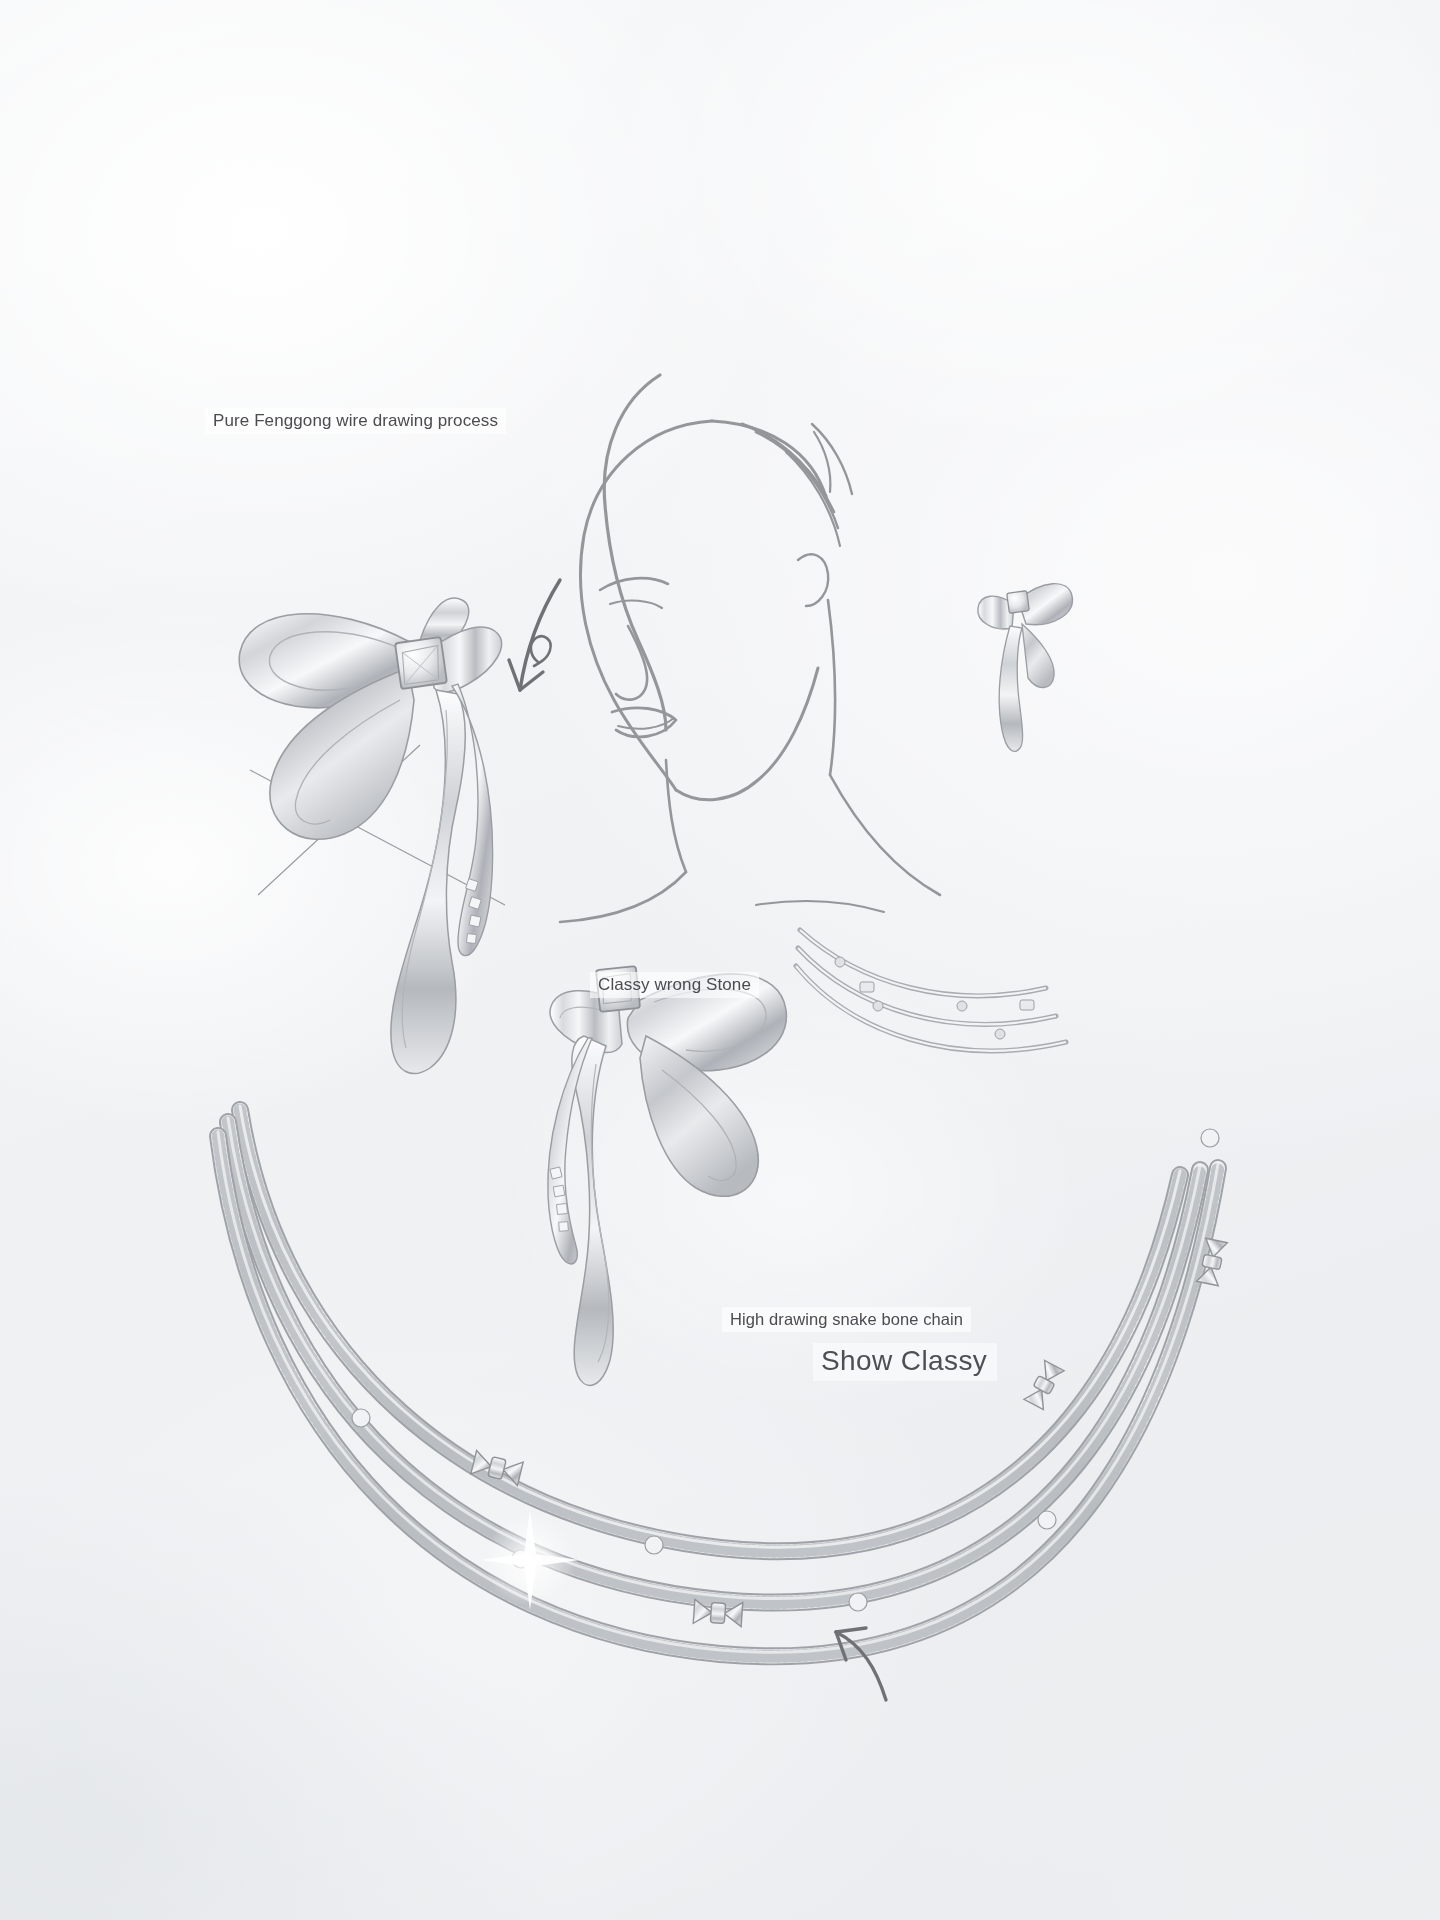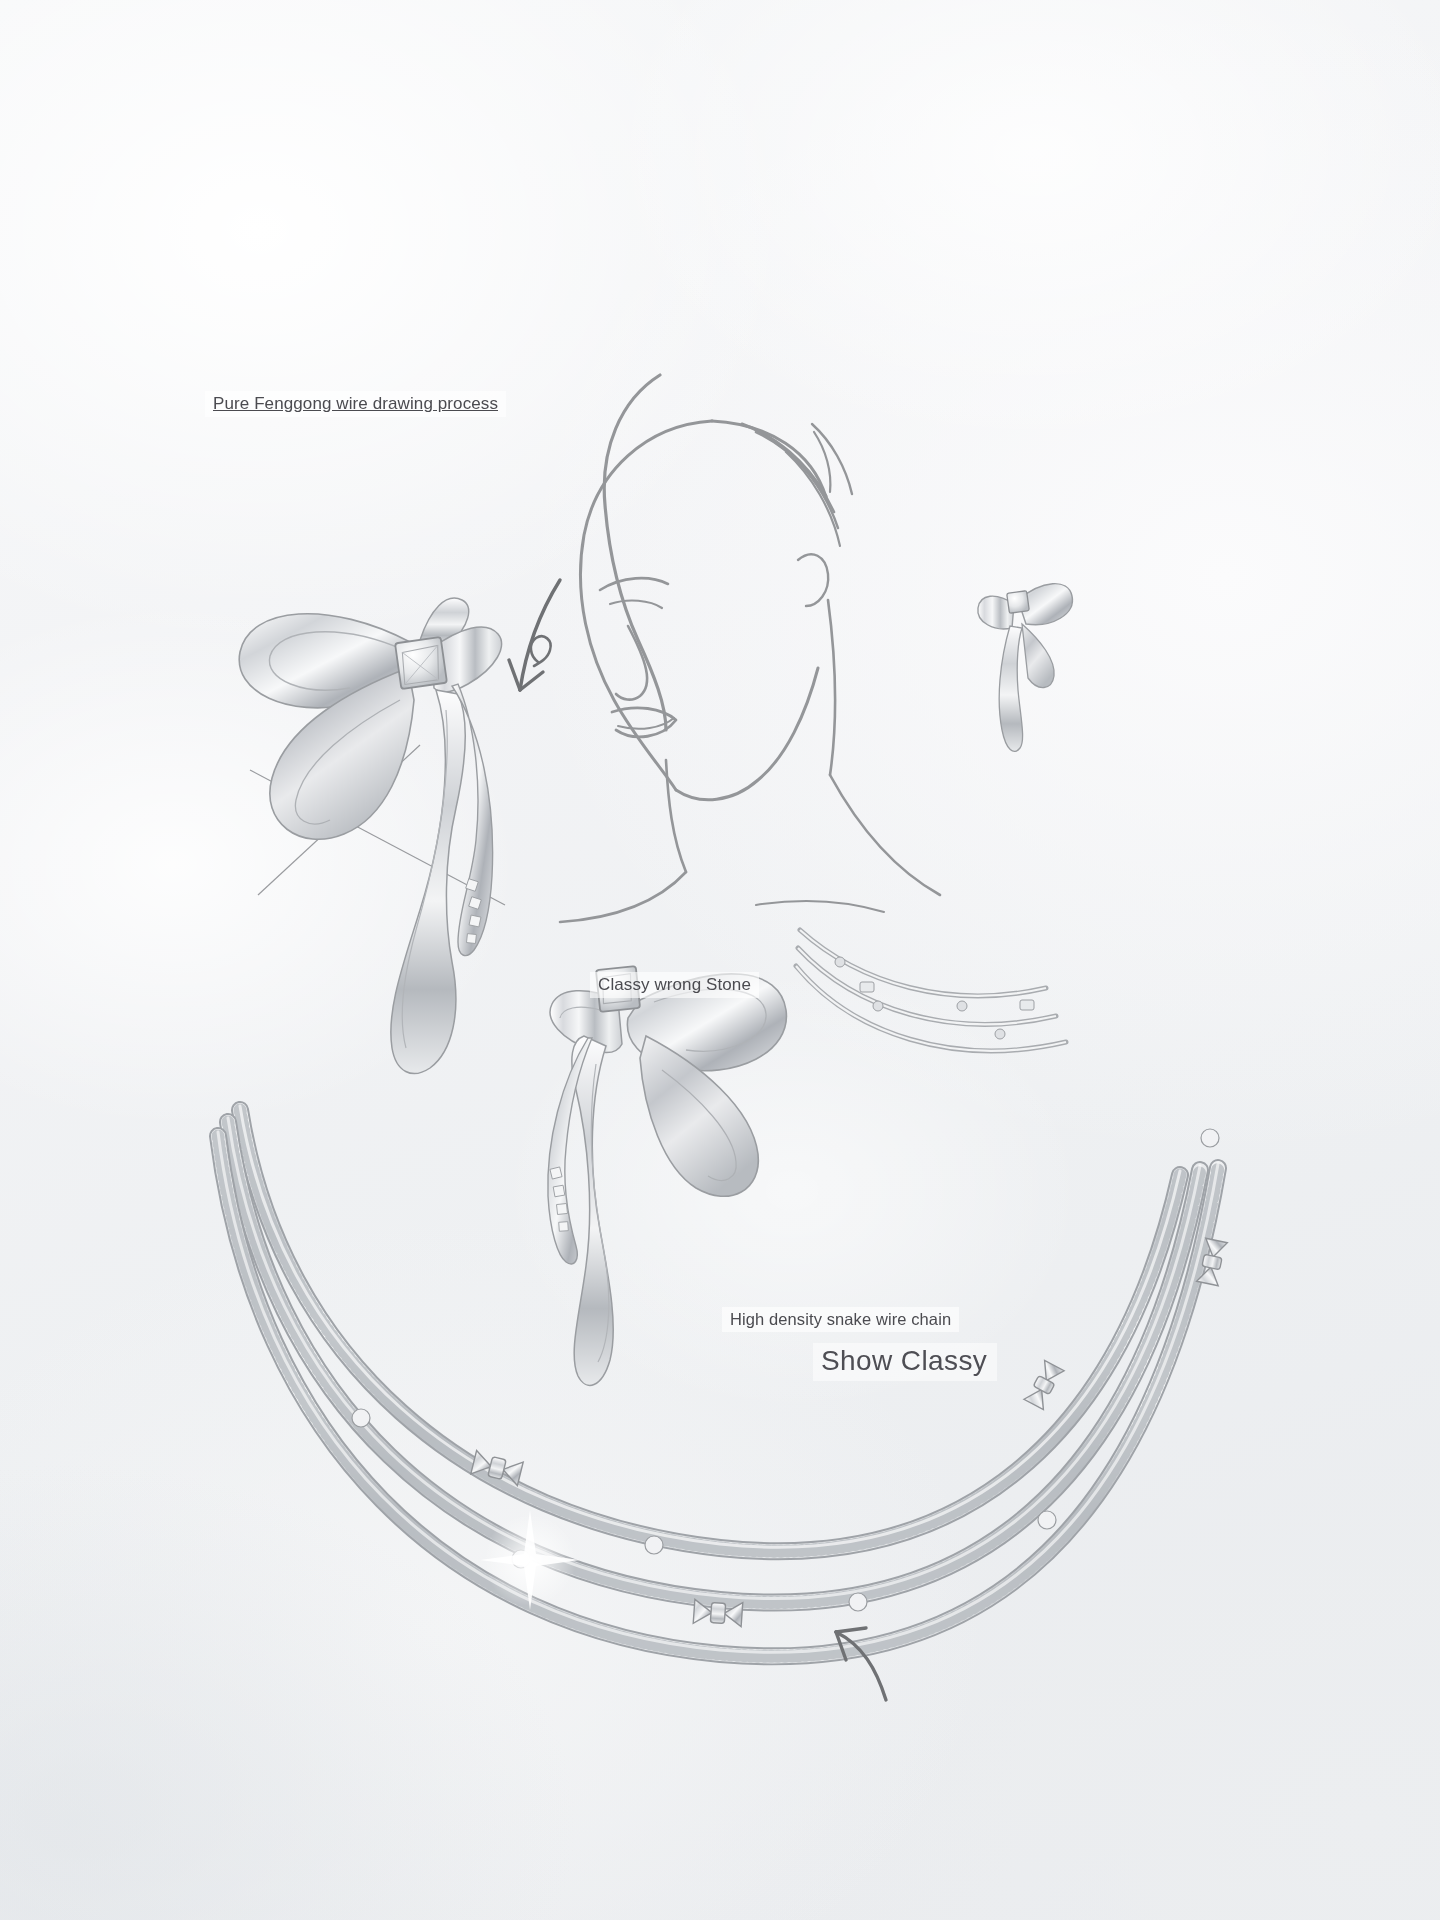--- a/index.html
+++ b/index.html
@@ -50,21 +50,21 @@
 
   .callout {
     position: absolute;
     font-size: 17px;
     color: #4b4b50;
     background: rgba(255,255,255,0.62);
     padding: 3px 8px;
     white-space: nowrap;
     letter-spacing: 0.1px;
   }
-  .callout.c1 { left: 205px; top: 391px; text-decoration: underline; }
+  .callout.c1 { left: 205px; top: 408px; }
   .callout.c2 { left: 590px; top: 972px; }
   .callout.c3 { left: 722px; top: 1307px; font-size: 16.5px; }
 
   .signature {
     position: absolute;
     left: 774px;
     top: 1343px;
     font-size: 28px;
     color: #4e4e54;
     background: rgba(255,255,255,0.5);
@@ -345,16 +345,16 @@
     <g fill="none" stroke="#6f7174" stroke-linecap="round">
       <path d="M886 1700 C 876 1668, 862 1645, 836 1632" stroke-width="3.4"></path>
       <path d="M836 1632 L 866 1628" stroke-width="3.4"></path>
       <path d="M836 1632 L 846 1660" stroke-width="3.4"></path>
     </g>
   </svg>
 
 
   <div class="callout c1">Pure Fenggong wire drawing process</div>
   <div class="callout c2">Classy wrong Stone</div>
-  <div class="callout c3">High density snake wire chain</div>
+  <div class="callout c3">High drawing snake bone chain</div>
   <div class="signature">Show Classy</div>
 
 </div>
 
 </body></html>

